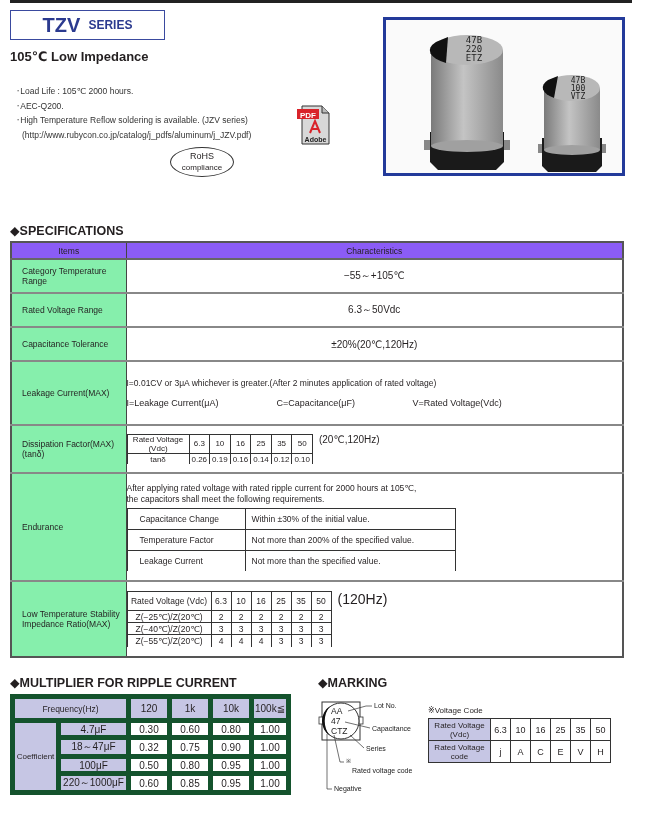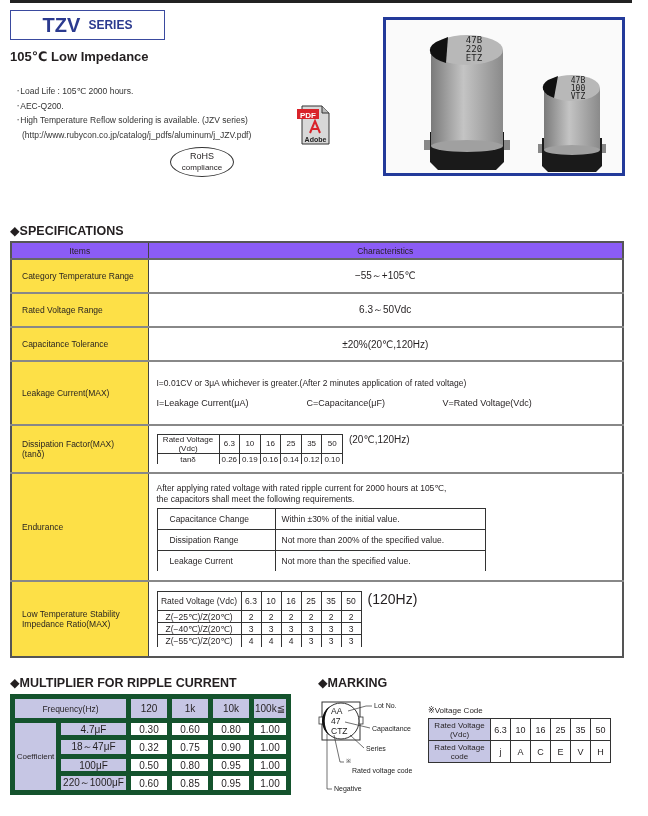--- a/index.html
+++ b/index.html
@@ -21,29 +21,29 @@
   .pdf-icon { left: 296px; top: 104px; width: 36px; height: 42px; }
 
   .photo-frame { left: 383px; top: 17px; width: 242px; height: 159px; border: 3px solid #233a9a; background: #fafafa; }
 
   .section-title { font-size: 12.5px; font-weight: bold; }
   .spec-title { left: 10px; top: 223px; }
 
   table { border-collapse: collapse; }
   .spec { position: absolute; left: 10px; top: 241px; width: 614px; border: 2px solid #555; font-size: 8.5px; }
   .spec th { background: #8b5cf6; font-weight: normal; height: 17px; border-bottom: 2px solid #666; border-right: 1px solid #444; }
-  .spec td.item { background: #fde047; width: 137px; padding-left: 10px; border-right: 1px solid #444; border-bottom: 2px solid #888; vertical-align: middle; }
+  .spec td.item { background: #86efac; width: 115px; padding-left: 10px; border-right: 1px solid #444; border-bottom: 2px solid #888; vertical-align: middle; }
   .spec td.char { border-bottom: 2px solid #888; vertical-align: middle; text-align: center; font-size: 10px; }
   .spec tr:last-child td { border-bottom: none; }
 
   .inner { border-collapse: collapse; font-size: 8px; }
   .inner td { border: 1px solid #333; text-align: center; padding: 0 2px; }
   .inner td.w { background: #fff; }
 
-  .left-text { text-align: left !important; padding-left: 8px; }
+  .left-text { text-align: left !important; }
 
   .endur td { border: 1px solid #333; font-size: 8.5px; height: 21px; padding-left: 12px; text-align: left; }
 
   .mult-title { left: 10px; top: 675px; }
   .mult { position: absolute; left: 10px; top: 694px; border: 2px solid #555; font-size: 10px; }
   .mult td { border: 5px solid #14532d; text-align: center; height: 17px; }
   .mult td.h { background: #c6c6e4; }
 
   .mark-title { left: 318px; top: 675px; }
   .vcode-label { left: 428px; top: 706px; font-size: 8px; }
@@ -188,21 +188,21 @@
     <td class="char left-text">
       <div style="font-size:8.5px;line-height:11px">After applying rated voltage with rated ripple current for 2000 hours at 105℃,</div>
       <div style="font-size:8.5px;line-height:11px;margin-bottom:3px">the capacitors shall meet the following requirements.</div>
       <table class="endur">
         <tbody>
               <tr>
           <td style="width:118px">Capacitance Change</td>
           <td style="width:210px;padding-left:6px">Within ±30% of the initial value.</td>
         </tr>
         <tr>
-          <td>Dissipation Range</td>
+          <td>Temperature Factor</td>
           <td style="padding-left:6px">Not more than 200% of the specified value.</td>
         </tr>
         <tr>
           <td>Leakage Current</td>
           <td style="padding-left:6px">Not more than the specified value.</td>
         </tr>
       </tbody>
           </table>
     </td>
   </tr>

